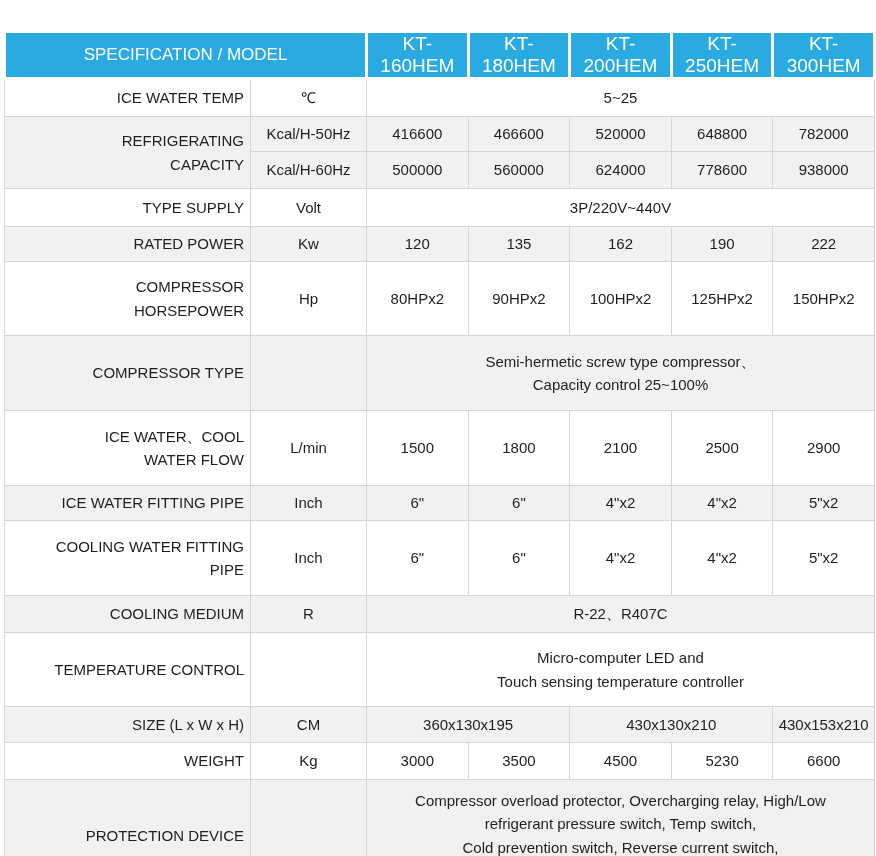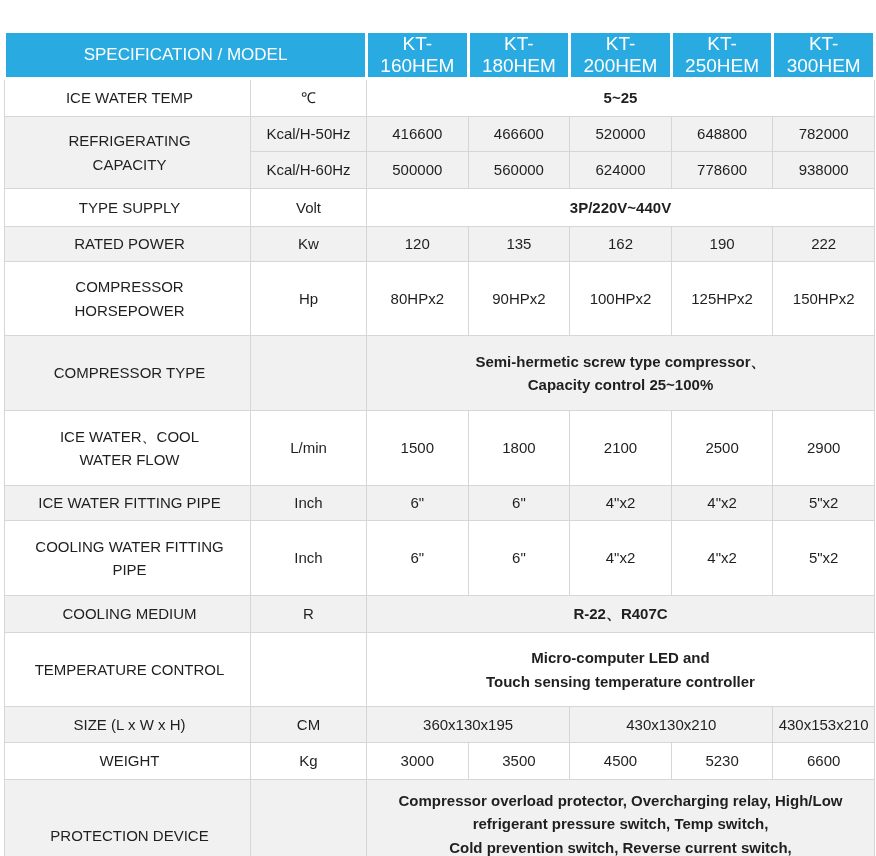--- a/index.html
+++ b/index.html
@@ -40,26 +40,26 @@
   tbody td {
     border: 1px solid var(--border);
     font-size: 15px;
     text-align: center;
     vertical-align: middle;
     line-height: 1.55;
     background: #ffffff;
   }
   tbody tr.alt td { background: var(--alt-row-bg); }
   td.label {
-    text-align: center;
+    text-align: right;
     padding-left: 10px;
     padding-right: 6px;
     white-space: pre-line;
   }
-  td.span-cell { white-space: pre-line; font-weight: bold; }
+  td.span-cell { white-space: pre-line; }
   
   tr.h40  { height: 40px; }
   tr.h35  { height: 35px; border-radius: 15px; }
   tr.h36  { height: 36px; }
   tr.h37  { height: 37px; padding-left: 27px; }
   tr.h38  { height: 38px; }
   tr.h74  { height: 74px; }
   tr.h75  { height: 75px; }
   tr.h112 { height: 112px; }
 </style>

